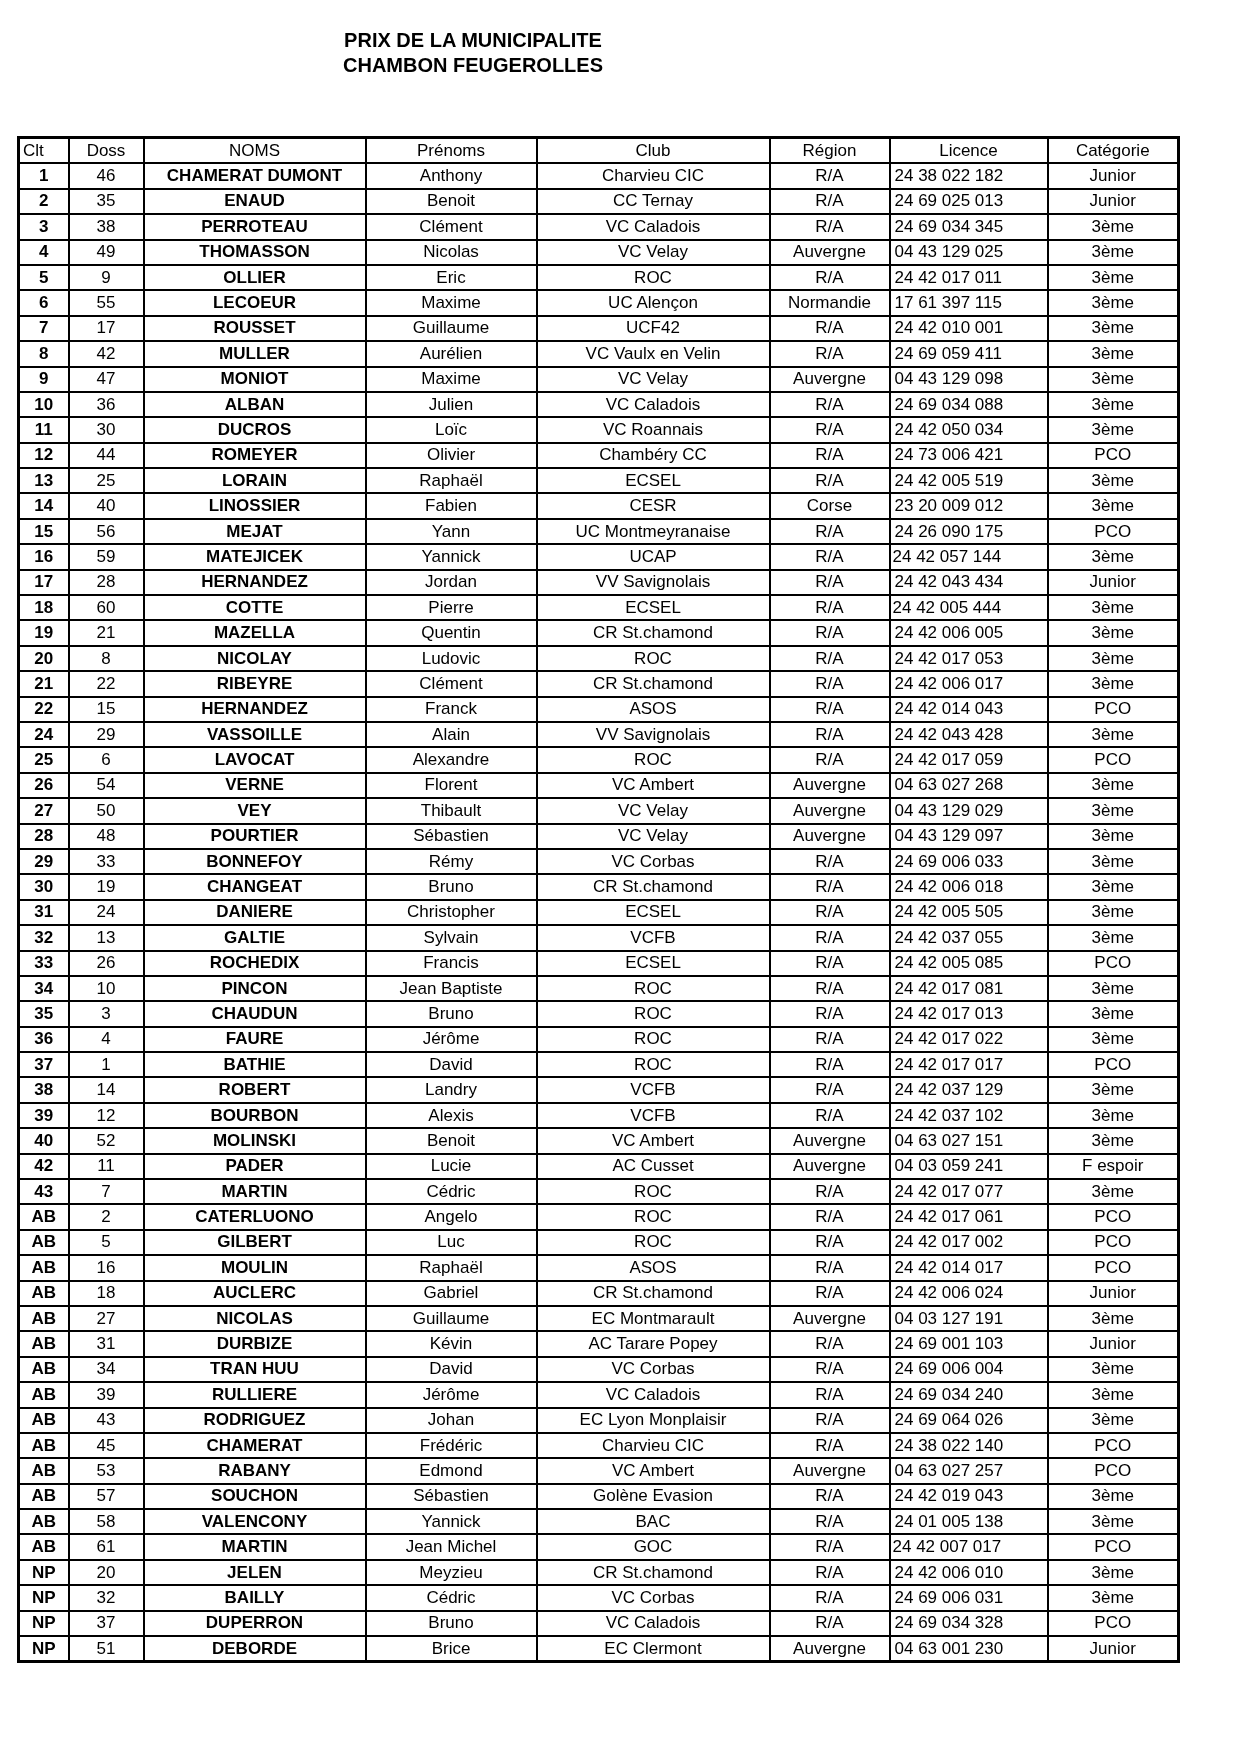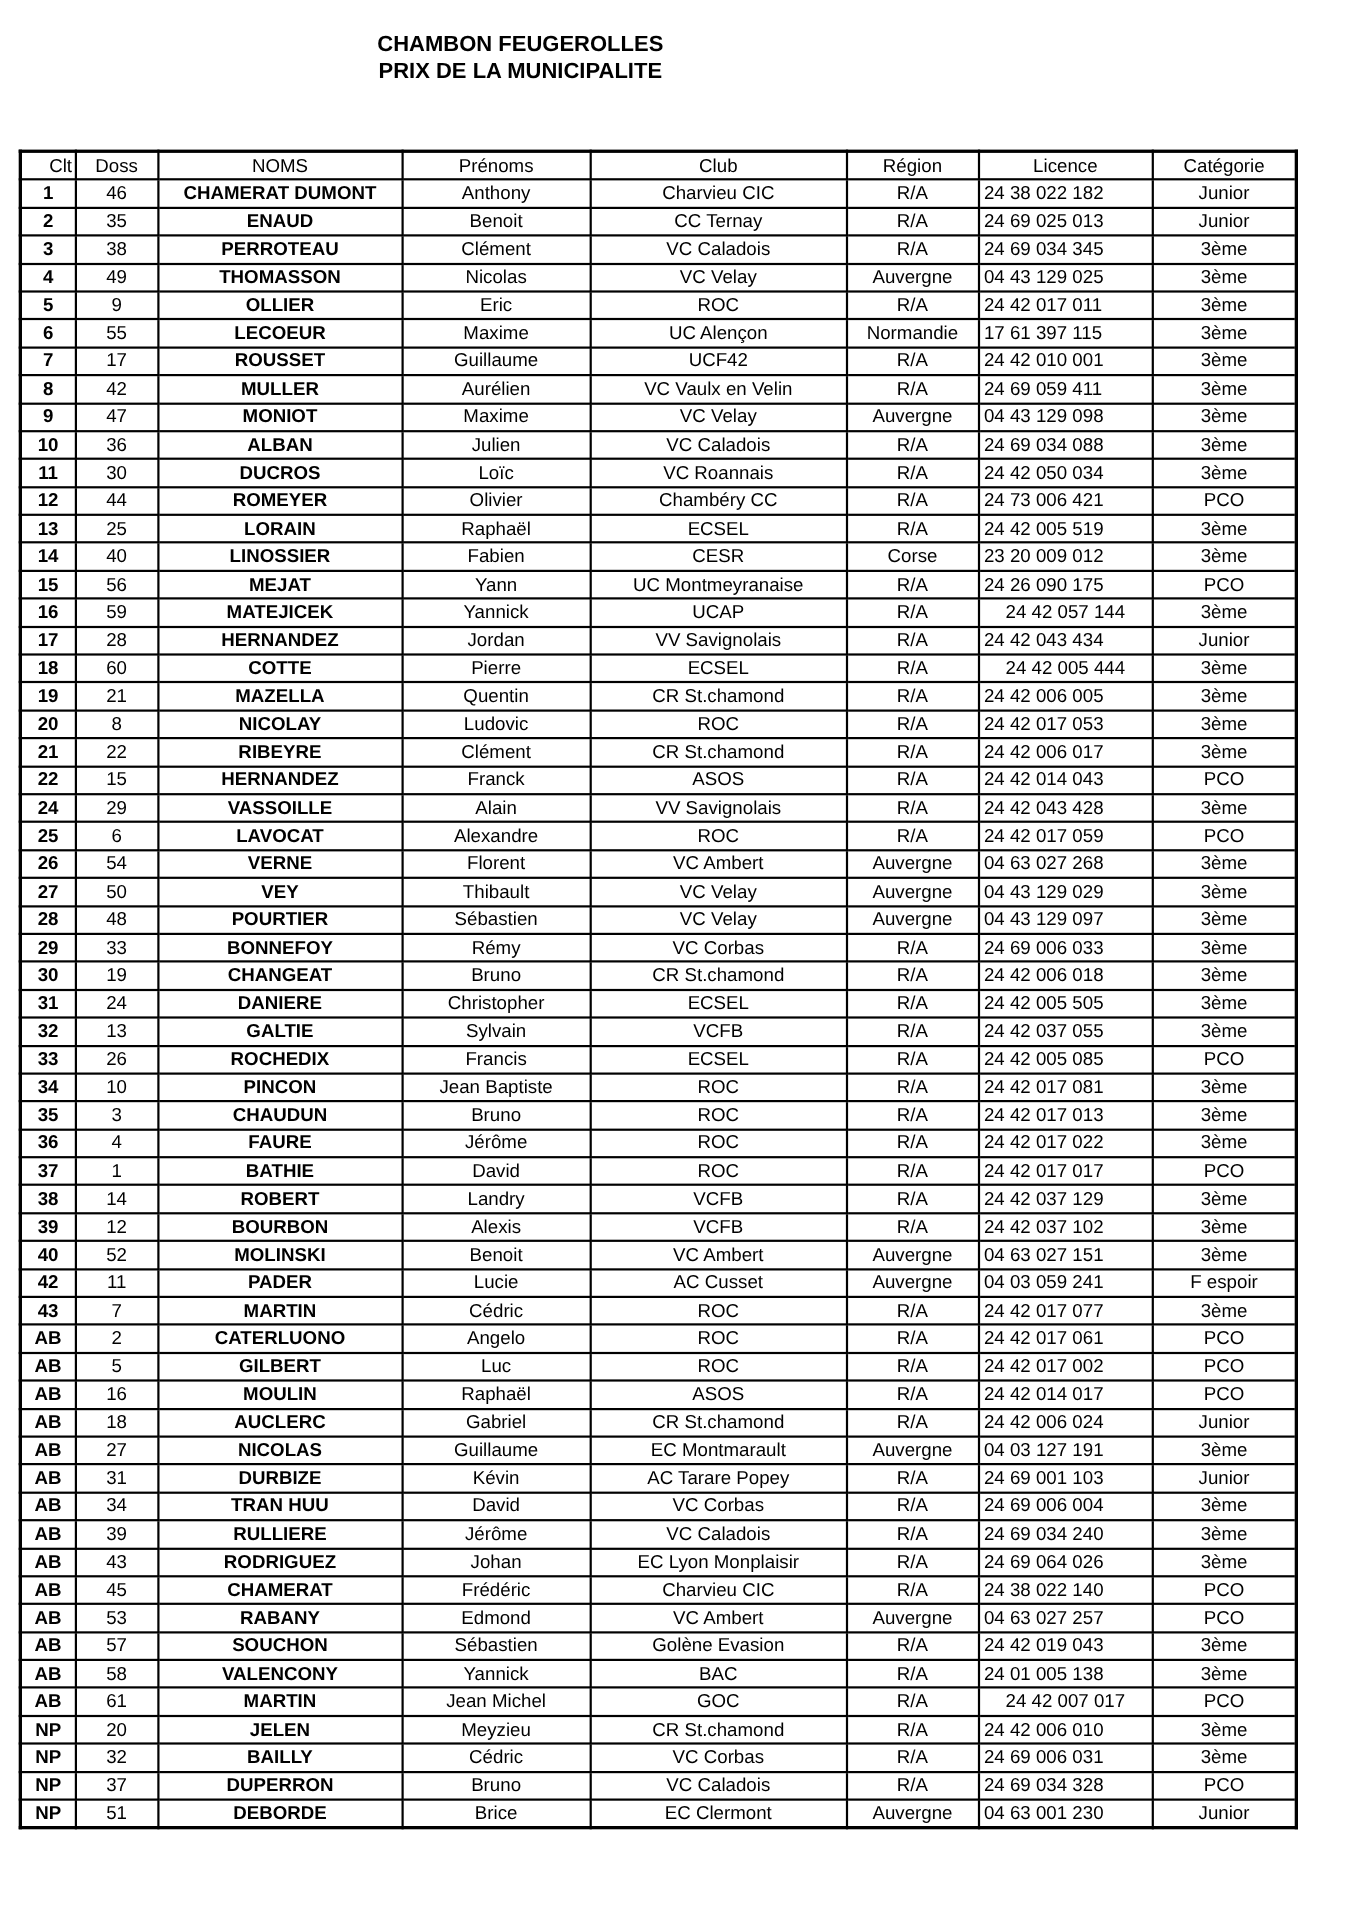--- a/index.html
+++ b/index.html
@@ -41,45 +41,44 @@
     padding: 0 2px;
     text-align: center;
     vertical-align: middle;
     overflow: hidden;
     white-space: nowrap;
   }
   table.results th {
     font-weight: normal;
   }
   table.results th.col-clt {
-    text-align: right;
+    text-align: left;
     padding-left: 3px;
     margin-left: 28px;
   }
   table.results td.col-clt {
     font-weight: bold;
   }
   table.results td.col-nom {
     font-weight: bold;
   }
   table.results td.col-licence {
     text-align: left;
     padding-left: 4px;
   }
   table.results td.col-licence.center {
-    text-align: center;
     padding-left: 2px;
   }
 </style>
 </head>
 <body>
 
 <header class="titles">
+  <div class="title-line">PRIX DE LA MUNICIPALITE</div>
   <div class="title-line">CHAMBON FEUGEROLLES</div>
-  <div class="title-line">PRIX DE LA MUNICIPALITE</div>
 </header>
 
 <table class="results">
   <colgroup>
     <col style="width:50px">
     <col style="width:75px">
     <col style="width:222px">
     <col style="width:171px">
     <col style="width:233px">
     <col style="width:120px">

